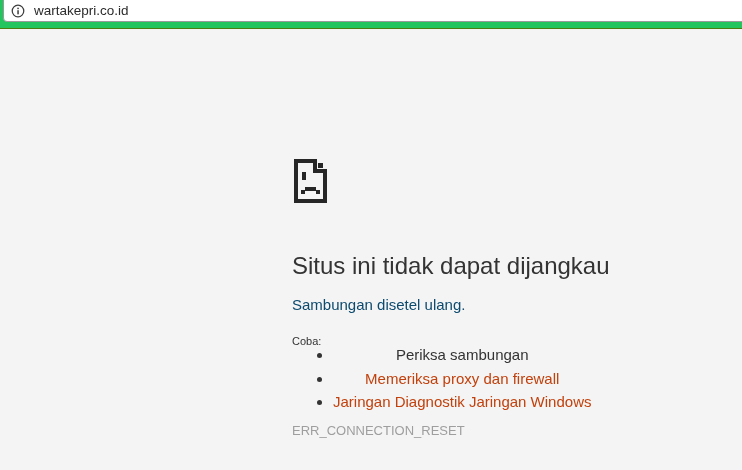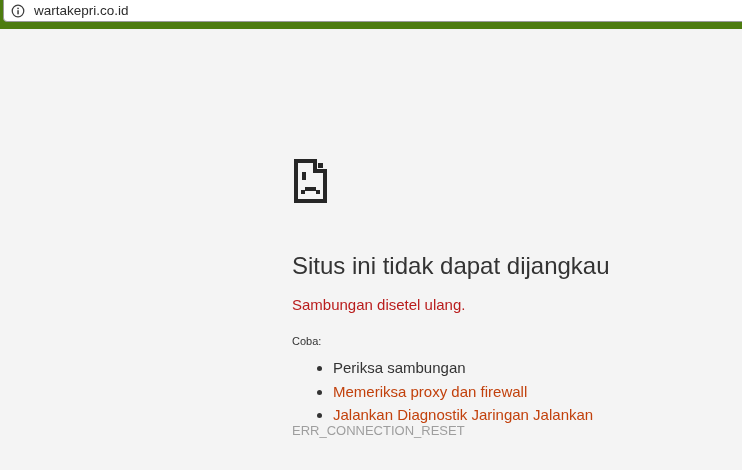--- a/index.html
+++ b/index.html
@@ -9,21 +9,21 @@
     font-family: "Liberation Sans", sans-serif;
     background: #ffffff;
     position: relative;
   }
   .browser { position: absolute; inset: 0; }
 
   
   .toolbar {
     position: absolute; left: 0; top: 0; right: 0;
     height: 28px;
-    background: #4d7c0f;
+    background: #22c55e;
     border-bottom: 1px solid #4d7c0f;
     overflow: hidden;
   }
   .omnibox {
     position: absolute;
     left: 3px; right: -6px; top: -12px;
     height: 34px;
     background: #ffffff;
     border: 1.5px solid #9a9a9a;
     border-radius: 4px;
@@ -38,42 +38,43 @@
     font-size: 13.5px;
     color: #2b2b2b;
     line-height: 15px;
     white-space: nowrap;
   }
 
   
   .page {
     position: absolute; left: 0; right: 0; top: 29px; bottom: 0;
     background: #f4f4f4;
+    text-align: center;
   }
   .content { position: absolute; left: 292px; top: 0; width: 420px; }
   .content > * { position: absolute; margin: 0; white-space: nowrap; }
 
   .sad-icon { left: 2px; top: 130px; width: 33px; height: 44px; }
 
   .error-title {
     top: 223px; left: 0;
     font-size: 24px; font-weight: normal;
     color: #333333;
     line-height: normal;
   }
   .error-message {
     top: 267px; left: 0;
-    font-size: 15px; color: #b91c1c; line-height: 1.2;
+    font-size: 15px; color: #0c4a6e; line-height: 1.2;
   }
   .suggestions-label {
     top: 306px; left: 0;
     font-size: 11px; color: #333333; line-height: 1.2;
   }
   .suggestions-list {
-    top: 327px; left: 0;
+    top: 314px; left: 0;
     padding: 0 0 0 41px; margin: 0;
     list-style: disc outside;
     font-size: 15px; color: #333333;
   }
   .suggestions-list li { line-height: 23.5px; }
   .suggestions-list a {
     color: #c2410c;
     text-decoration: none;
   }
   .error-code {
@@ -120,21 +121,21 @@
       <p class="suggestions-label">Coba:</p>
 
       <ul class="suggestions-list">
         <li>
           <span>Periksa sambungan</span>
         </li>
         <li>
           <a href="#">Memeriksa proxy dan firewall</a>
         </li>
         <li>
-          <a href="#">Jalankan Diagnostik Jaringan Jalankan</a>
+          <a href="#">Jaringan Diagnostik Jaringan Windows</a>
         </li>
       </ul>
 
       <div class="error-code">ERR_CONNECTION_RESET</div>
 
     </div>
   </div>
 
 </div>
 

